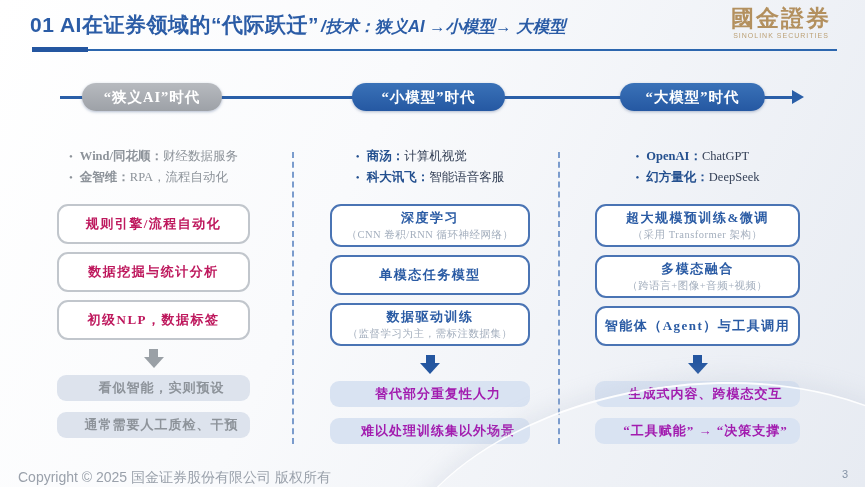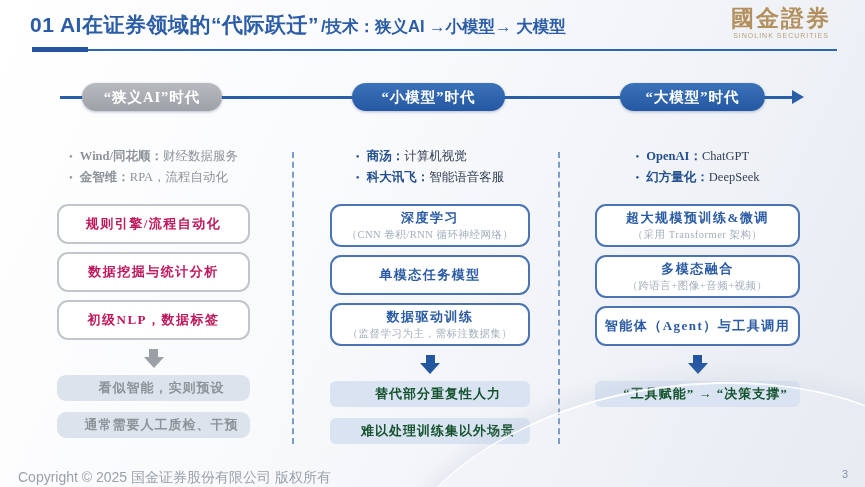--- a/index.html
+++ b/index.html
@@ -6,21 +6,21 @@
   body{width:865px;height:487px;overflow:hidden;font-family:"Liberation Sans",sans-serif;}
   .slide{position:relative;width:865px;height:487px;
     background:linear-gradient(115deg,#ffffff 0%,#f9fafc 40%,#e7ebf2 100%);}
   .slide::after{content:"";position:absolute;right:-120px;bottom:-260px;width:600px;height:360px;
     border-radius:50%;border-top:2px solid rgba(255,255,255,.9);
     box-shadow:0 -8px 18px rgba(190,200,215,.25);transform:rotate(-8deg);pointer-events:none;}
 
   
   .page-title{position:absolute;left:30px;top:11px;color:#2b5ca6;font-weight:bold;white-space:nowrap;}
   .t-main{font-size:21px;letter-spacing:.5px;}
-  .t-sub{font-size:16.5px;margin-left:2px;}
+  .t-sub{font-size:16.5px;margin-left:2px;font-style:italic;}
   .rule{position:absolute;left:32px;top:47px;right:28px;display:flex;align-items:center;}
   .rule-thick{width:56px;height:5px;background:#2456a0;}
   .rule-thin{flex:1;height:2px;background:#2c66ae;}
   .logo{position:absolute;right:34px;top:6px;text-align:center;color:#b3905e;}
   .logo-cn{font-family:"Liberation Serif",serif;font-size:23px;font-weight:bold;letter-spacing:2px;line-height:26px;}
   .logo-en{font-size:7px;letter-spacing:1px;color:#bca176;}
 
   
   .timeline{position:absolute;left:0;top:80px;width:865px;height:36px;}
   .tl-line{position:absolute;left:60px;top:16px;width:733px;height:3px;background:#2a5fa8;}
@@ -65,21 +65,21 @@
   .flow-arrow{display:flex;flex-direction:column;align-items:center;margin:9px auto 7px;}
   .col-blue .flow-arrow{color:#2456a0;}
   .col-gray .flow-arrow{color:#9aa0a6;}
   .fa-stem{width:9px;height:8px;background:currentColor;}
   .fa-head{width:0;height:0;border-left:10px solid transparent;border-right:10px solid transparent;border-top:11px solid currentColor;}
 
   .outcomes{display:flex;flex-direction:column;gap:11px;}
   .outcome{height:26px;border-radius:9px;display:flex;align-items:center;justify-content:center;
     font-family:"Liberation Serif",serif;font-weight:bold;font-size:13px;letter-spacing:1px;white-space:nowrap;padding-left:16px;}
   .col-gray .outcome{background:#dde3ed;color:#8d939a;}
-  .col-blue .outcome{background:#d9e3f2;color:#14532d;border-radius:6px;}
+  .col-blue .outcome{background:#d9e3f2;color:#a21caf;}
 
   
   .footer-copyright{position:absolute;left:18px;bottom:0;font-size:14px;color:#9aa1ab;}
   .page-number{position:absolute;right:17px;bottom:7px;font-size:11px;color:#8593a6;}
 </style>
 </head>
 <body>
 
 <div class="slide">
 
@@ -182,20 +182,21 @@
         <div class="box">
           <div class="box-title">智能体（Agent）与工具调用</div>
 
         </div>
       </div>
       <div class="flow-arrow">
         <div class="fa-stem"></div>
         <div class="fa-head"></div>
       </div>
       <div class="outcomes">
+        <div class="outcome">生成式内容、跨模态交互</div>
         <div class="outcome">“工具赋能” → “决策支撑”</div>
       </div>
     </div>
   </div>
 
   <div class="footer-copyright">Copyright © 2025 国金证券股份有限公司 版权所有</div>
   <div class="page-number">3</div>
 
 </div>
 

